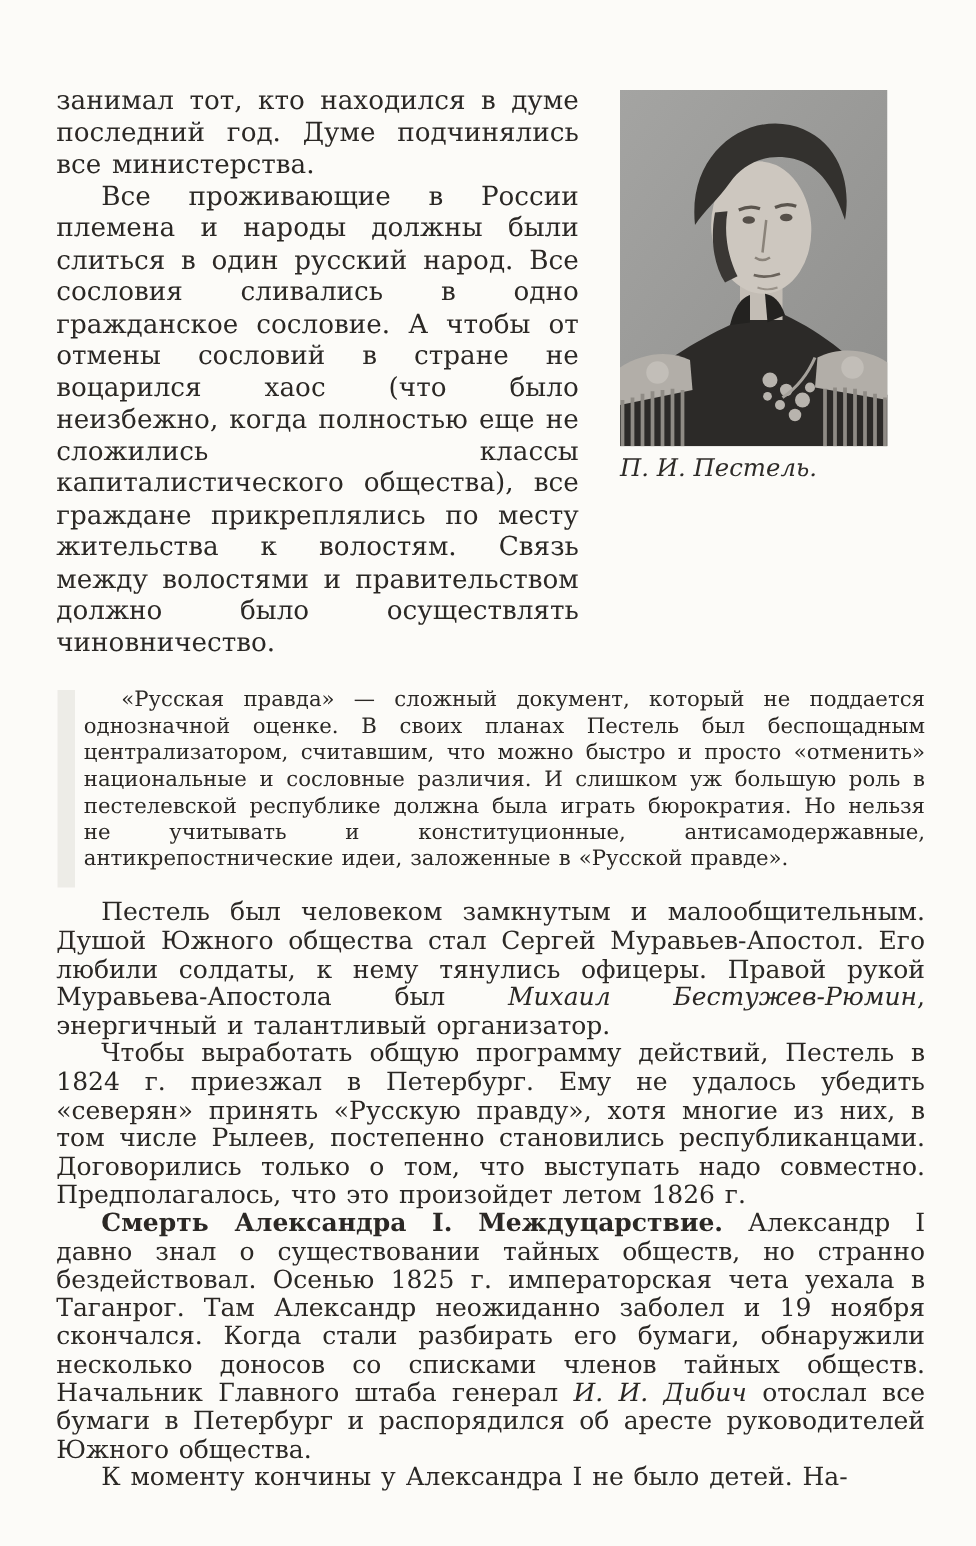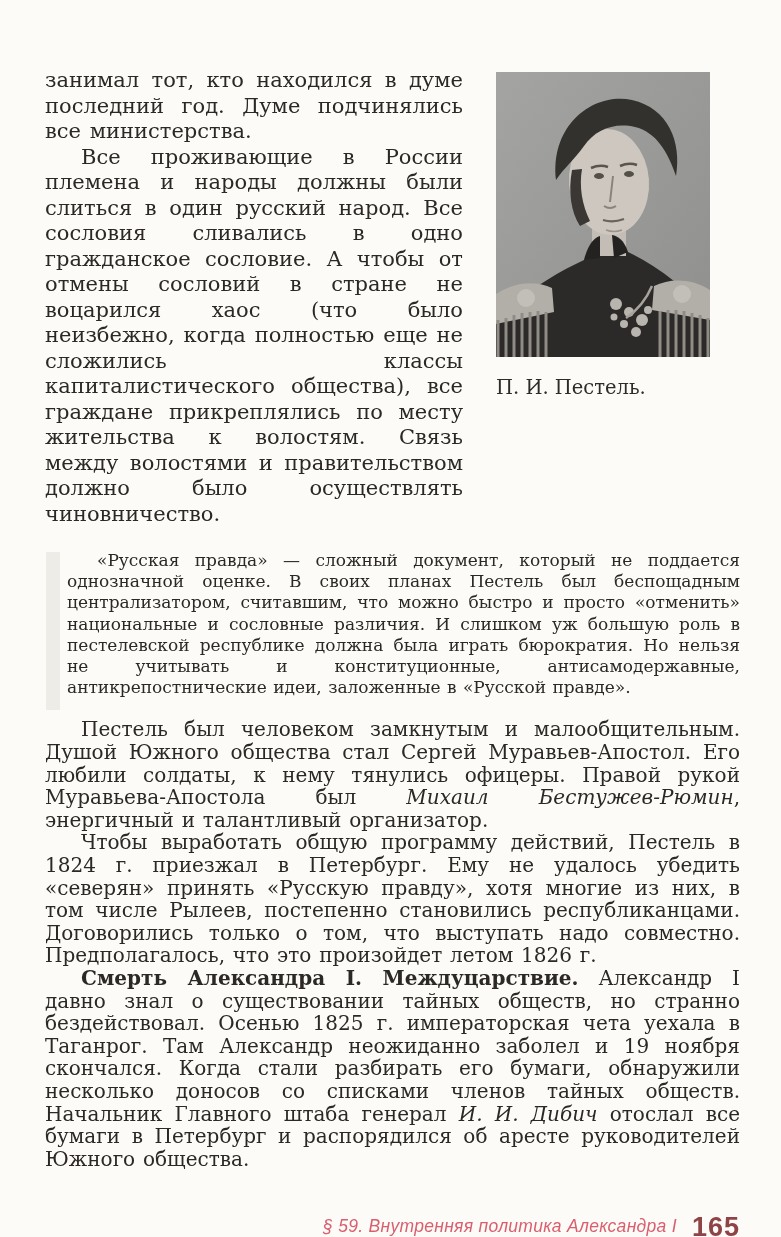--- a/index.html
+++ b/index.html
@@ -19,21 +19,21 @@
   .body-lg {
     font-size:21px; line-height:25.5px;
     text-align:justify; word-spacing:2px;
   }
   .indent { text-indent:36px; }
   .no-indent { text-indent:0; }
 
   .portrait-fig { flex:1; padding-top:4px; }
   .portrait { width:214px; height:285px; display:block; }
   .portrait svg { display:block; width:100%; height:100%; }
-  figcaption { font-size:19.5px; margin-top:19px; color:#2e2b28; }
+  figcaption { font-size:19.5px; margin-top:6px; color:#2e2b28;font-style:italic; }
 
   .quote-block { position:relative; margin:23px 0 20px 22px; }
   .quote-bar {
     position:absolute; left:-21px; top:2px;
     width:14px; height:158px; background:#edece7;
   }
   .quote-text {
     font-size:17px; line-height:21.2px;
     text-align:justify; text-indent:30px; word-spacing:1px;
   }
@@ -143,20 +143,21 @@
     <div class="quote-bar"></div>
     <p class="quote-text">«Русская правда» — сложный документ, который не поддается однозначной оценке. В своих планах Пестель был беспощадным централизатором, считавшим, что можно быстро и просто «отменить» национальные и сословные различия. И слишком уж большую роль в пестелевской республике должна была играть бюрократия. Но нельзя не учитывать и конституционные, антисамодержавные, антикрепостнические идеи, заложенные в «Русской правде».</p>
   </div>
 
   <p class="body indent"><span>Пестель был человеком замкнутым и малообщительным. Душой Южного общества стал Сергей Муравьев-Апостол. Его любили солдаты, к нему тянулись офицеры. Правой рукой Муравьева-Апостола был </span><i>Михаил Бестужев-Рюмин</i><span>, энергичный и талантливый организатор.</span></p>
 
   <p class="body indent">Чтобы выработать общую программу действий, Пестель в 1824 г. приезжал в Петербург. Ему не удалось убедить «северян» принять «Русскую правду», хотя многие из них, в том числе Рылеев, постепенно становились республиканцами. Договорились только о том, что выступать надо совместно. Предполагалось, что это произойдет летом 1826 г.</p>
 
   <p class="body indent"><b>Смерть Александра I. Междуцарствие.</b><span> Александр I давно знал о существовании тайных обществ, но странно бездействовал. Осенью 1825 г. императорская чета уехала в Таганрог. Там Александр неожиданно заболел и 19 ноября скончался. Когда стали разбирать его бумаги, обнаружили несколько доносов со списками членов тайных обществ. Начальник Главного штаба генерал </span><i>И. И. Дибич</i><span> отослал все бумаги в Петербург и распорядился об аресте руководителей Южного общества.</span></p>
 
+  <p class="body indent">К моменту кончины у Александра I не было детей. На-</p>
 
   <div class="footer">
     <div class="footer-text">
       <div>§ 59. Внутренняя политика Александра I</div>
 
     </div>
     <div class="page-number">165</div>
   </div>
 
 </div>

